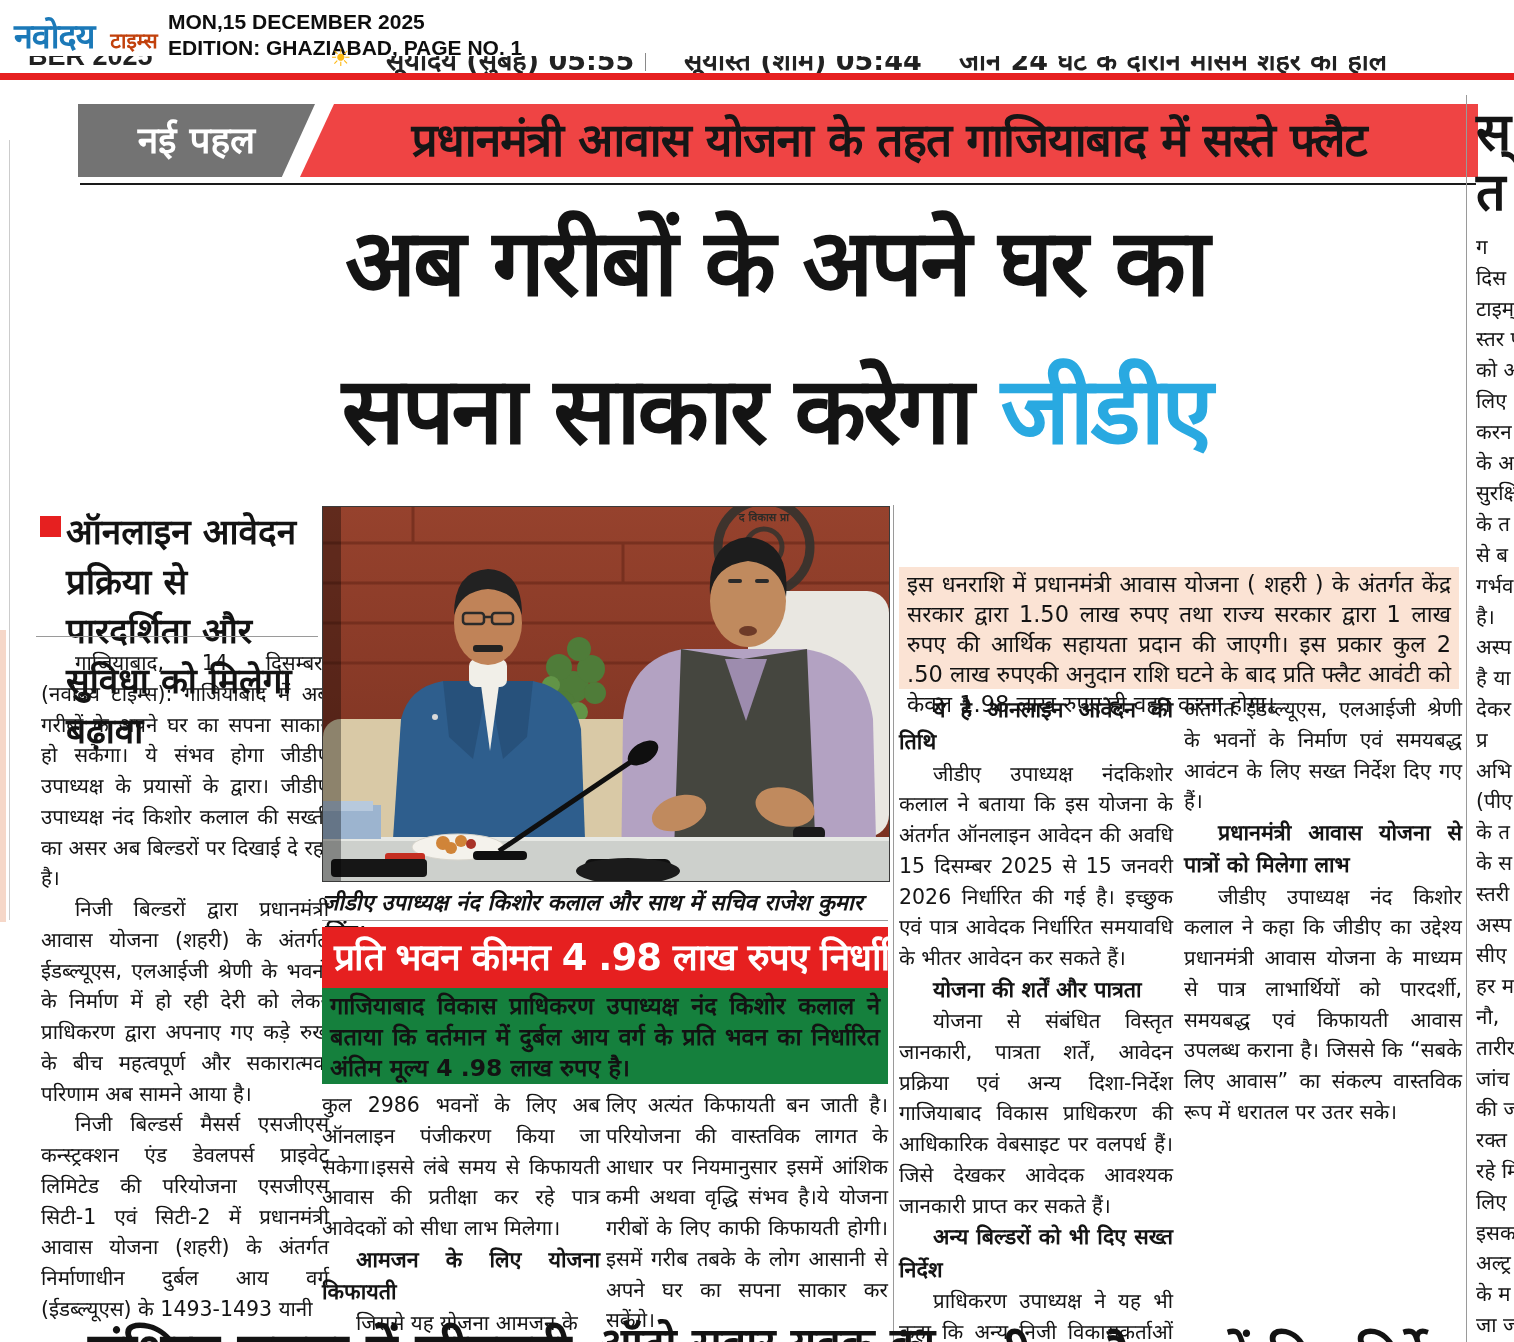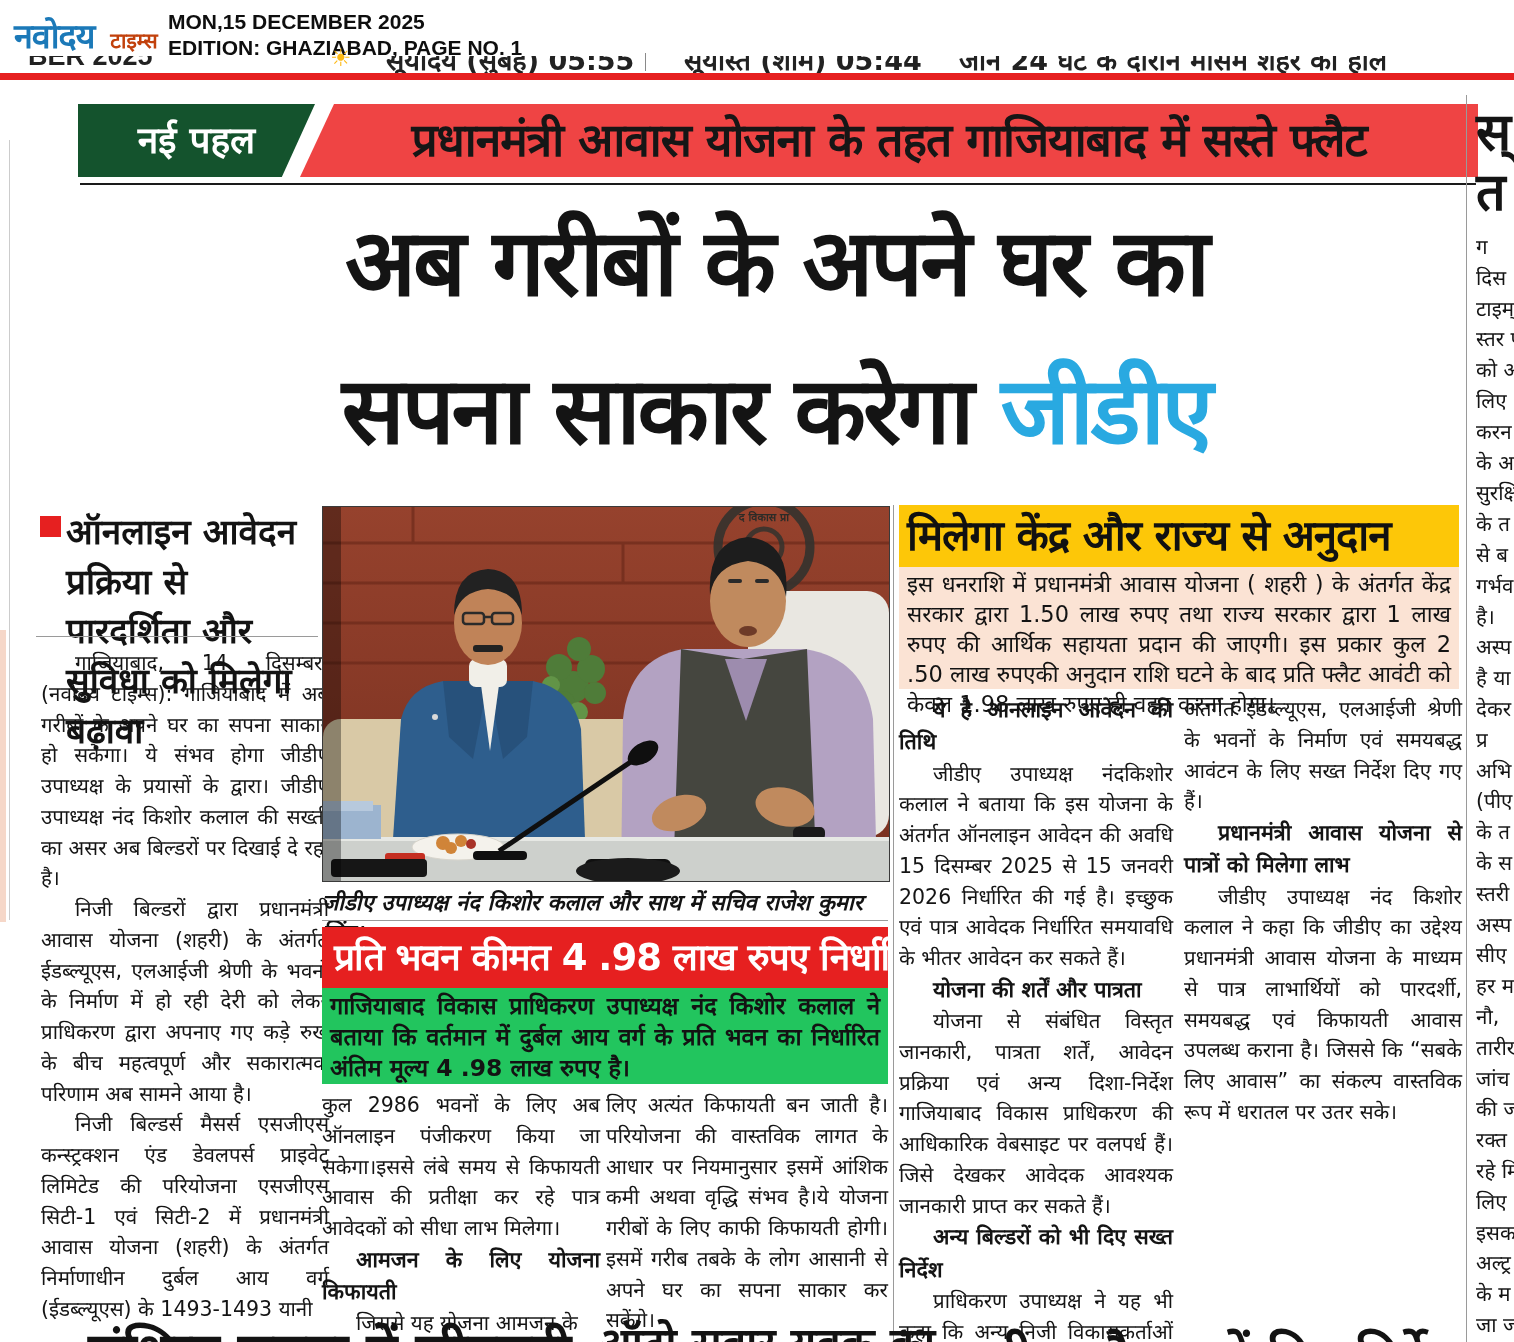--- a/index.html
+++ b/index.html
@@ -9,36 +9,36 @@
   .lat{font-family:"Liberation Sans",sans-serif;}
   
   .logo-main{font-size:34px;font-weight:bold;color:#1b79b8;letter-spacing:-1px;}
   .logo-sub{font-size:21px;font-weight:bold;color:#c2410c;margin-left:3px;}
   .hdr-meta{font-size:21px;font-weight:bold;line-height:26px;color:#0e0e0e;letter-spacing:0px;}
   
   .frag{position:absolute;height:17px;overflow:hidden;margin-left:24px;}
   .frag>span{display:block;margin-top:-15px;font-weight:bold;font-size:27px;white-space:nowrap;color:#222;}
   .redrule{position:absolute;left:0;width:1514px;height:7px;background:#e62020;}
   
-  .badge{background:#14532d;color:#fff;font-weight:bold;font-size:37px;line-height:73px;
+  .badge{background:#737373;color:#fff;font-weight:bold;font-size:37px;line-height:73px;
          text-align:center;clip-path:polygon(0 0,100% 0,86% 100%,0 100%);}
   .kicker{background:#ef4444;font-weight:bold;font-size:46px;line-height:73px;text-align:center;
           color:#161616;clip-path:polygon(34px 0,100% 0,100% 100%,0 100%);letter-spacing:-1px;white-space:nowrap;}
   .hl{font-weight:bold;font-size:93px;letter-spacing:-3px;white-space:nowrap;text-align:center;color:#141414;}
   .hl .blue{color:#29a9e1;}
   
   .bodytext{font-size:20.5px;line-height:1.5;text-align:justify;color:#141414;}
   .bodytext p{margin:0;text-indent:34px;}
   .bodytext p.ni{text-indent:0;}
   .bodytext p.sub{font-weight:bold;font-size:21.5px;}
   .col1sub{font-weight:bold;font-size:35px;line-height:1.42;color:#131313;}
   .caption{font-style:italic;font-weight:bold;font-size:22px;color:#131313;}
   .redbanner{background:#e62020;color:#fff;font-weight:bold;font-size:37px;line-height:61px;
              padding-left:12px;letter-spacing:-1px;white-space:nowrap;overflow:hidden;}
-  .creambox{background:#22c55e;font-weight:bold;font-size:23.5px;line-height:31px;text-align:justify;
+  .creambox{background:#15803d;font-weight:bold;font-size:23.5px;line-height:31px;text-align:justify;
             padding:3px 8px;color:#131313;box-sizing:border-box;}
   .yellowbanner{background:#fdc708;color:#111;font-weight:bold;font-size:42px;line-height:62px;
                 padding-left:8px;letter-spacing:-1px;white-space:nowrap;overflow:hidden;}
   .pinkbox{background:#fbe3d4;font-weight:normal;font-size:22.5px;line-height:30px;text-align:justify;
            padding:2px 8px;color:#131313;box-sizing:border-box;}
   .vrule{position:absolute;width:1px;background:#9a9a9a;}
   .hrule{position:absolute;height:1px;background:#9a9a9a;}
   .blackrule{position:absolute;height:2px;background:#1a1a1a;}
   .photo{border:1px solid #3a3a3a;background:#7a2f1f;overflow:hidden;}
   .rpc-hl{font-weight:bold;font-size:52px;line-height:60px;white-space:pre-line;color:#141414;}
@@ -197,21 +197,20 @@
     <p class="ni">कुल 2986 भवनों के लिए अब ऑनलाइन पंजीकरण किया जा सकेगा।इससे लंबे समय से किफायती आवास की प्रतीक्षा कर रहे पात्र आवेदकों को सीधा लाभ मिलेगा।</p>
     <p class="sub">आमजन के लिए योजना किफायती</p>
     <p>जिससे यह योजना आमजन के</p>
   </div>
   <div class="abs bodytext" style="left:606px;top:1090px;width:282px;">
     <p class="ni">लिए अत्यंत किफायती बन जाती है। परियोजना की वास्तविक लागत के आधार पर नियमानुसार इसमें आंशिक कमी अथवा वृद्धि संभव है।ये योजना गरीबों के लिए काफी किफायती होगी। इसमें गरीब तबके के लोग आसानी से अपने घर का सपना साकार कर सकेंगे।</p>
   </div>
 
   <div class="vrule" style="left:893px;top:505px;height:837px;"></div>
 
-  <div class="abs yellowbanner" style="left:899px;top:505px;width:560px;height:62px;box-sizing:border-box;">मिलेगा केंद्र और राज्य से अनुदान</div>
   <div class="abs pinkbox" style="left:899px;top:567px;width:560px;height:122px;">इस धनराशि में प्रधानमंत्री आवास योजना ( शहरी ) के अंतर्गत केंद्र सरकार द्वारा 1.50 लाख रुपए तथा राज्य सरकार द्वारा 1 लाख रुपए की आर्थिक सहायता प्रदान की जाएगी। इस प्रकार कुल 2 .50 लाख रुपएकी अनुदान राशि घटने के बाद प्रति फ्लैट आवंटी को केवल 1.98 लाख रुपए ही वहन करना होगा।</div>
 
   <div class="abs bodytext" style="left:899px;top:694px;width:274px;">
     <p class="sub">ये है आनलाइन आवेदन की तिथि</p>
     <p>जीडीए उपाध्यक्ष नंदकिशोर कलाल ने बताया कि इस योजना के अंतर्गत ऑनलाइन आवेदन की अवधि 15 दिसम्बर 2025 से 15 जनवरी 2026 निर्धारित की गई है। इच्छुक एवं पात्र आवेदक निर्धारित समयावधि के भीतर आवेदन कर सकते हैं।</p>
     <p class="sub">योजना की शर्तें और पात्रता</p>
     <p>योजना से संबंधित विस्तृत जानकारी, पात्रता शर्तें, आवेदन प्रक्रिया एवं अन्य दिशा-निर्देश गाजियाबाद विकास प्राधिकरण की आधिकारिक वेबसाइट पर वलपर्ध हैं।जिसे देखकर आवेदक आवश्यक जानकारी प्राप्त कर सकते हैं।</p>
     <p class="sub">अन्य बिल्डरों को भी दिए सख्त निर्देश</p>
     <p>प्राधिकरण उपाध्यक्ष ने यह भी कहा कि अन्य निजी विकासकर्ताओं को भी प्रधानमंत्री आवास योजना के</p>
   </div>

